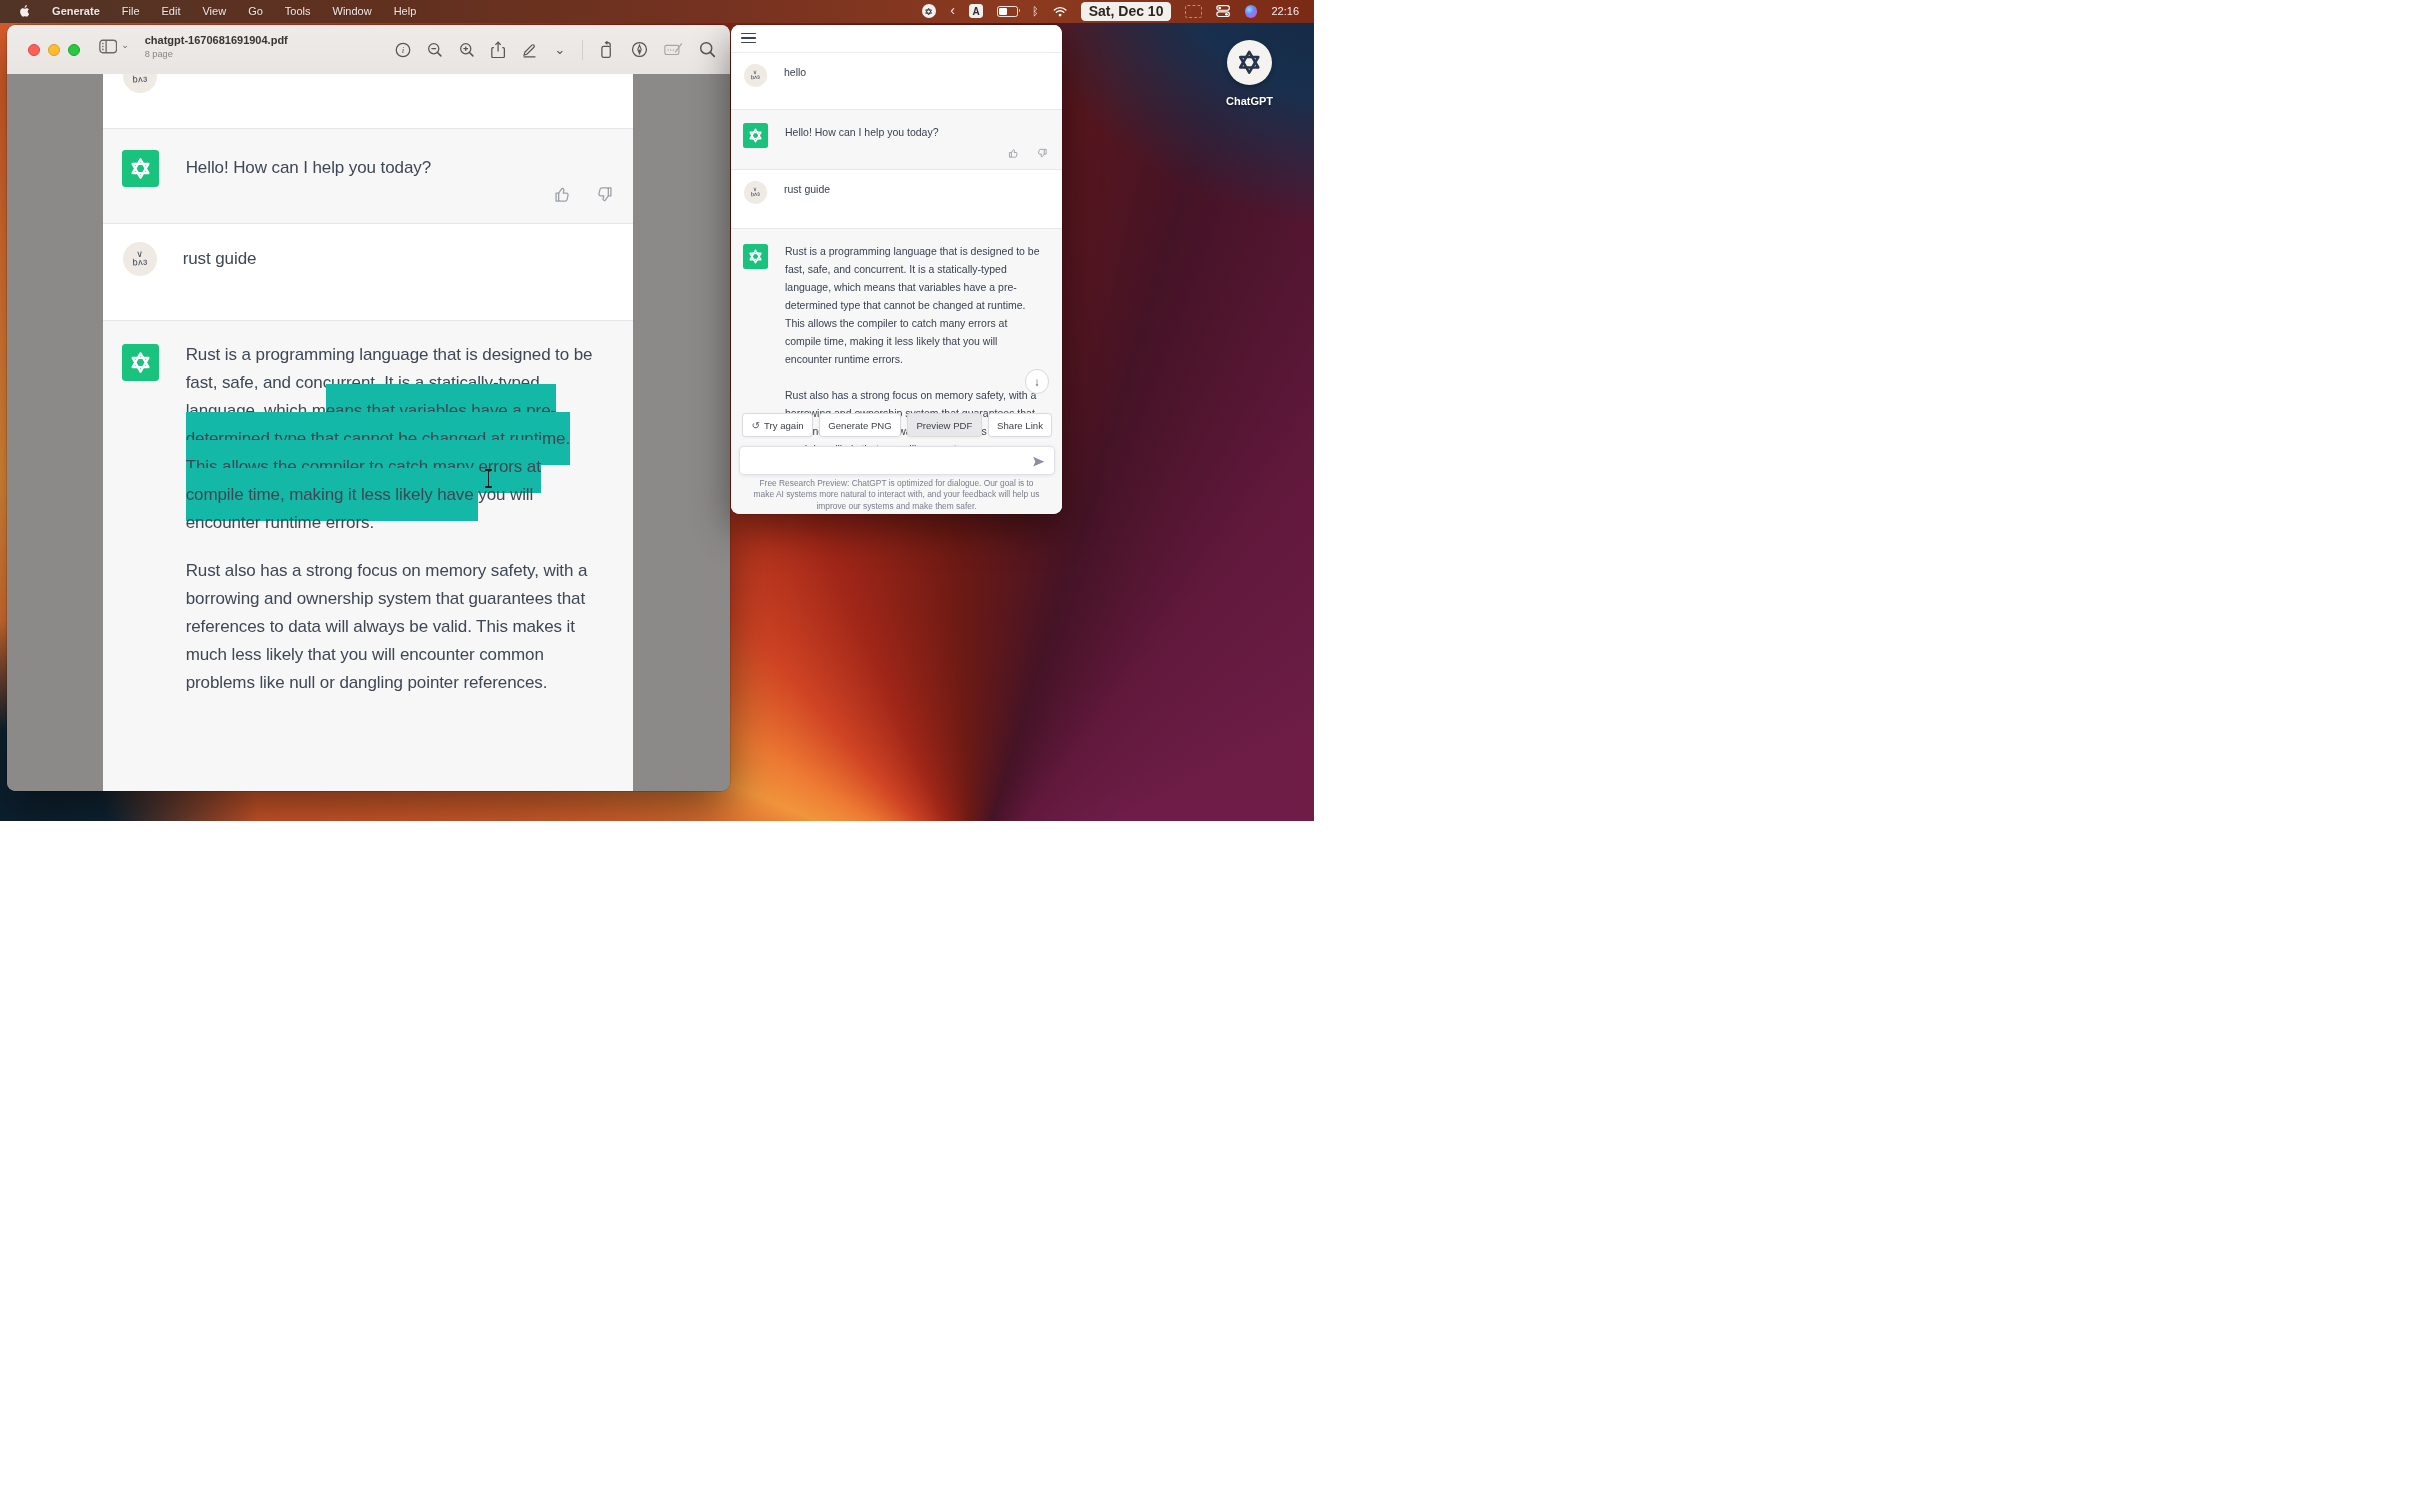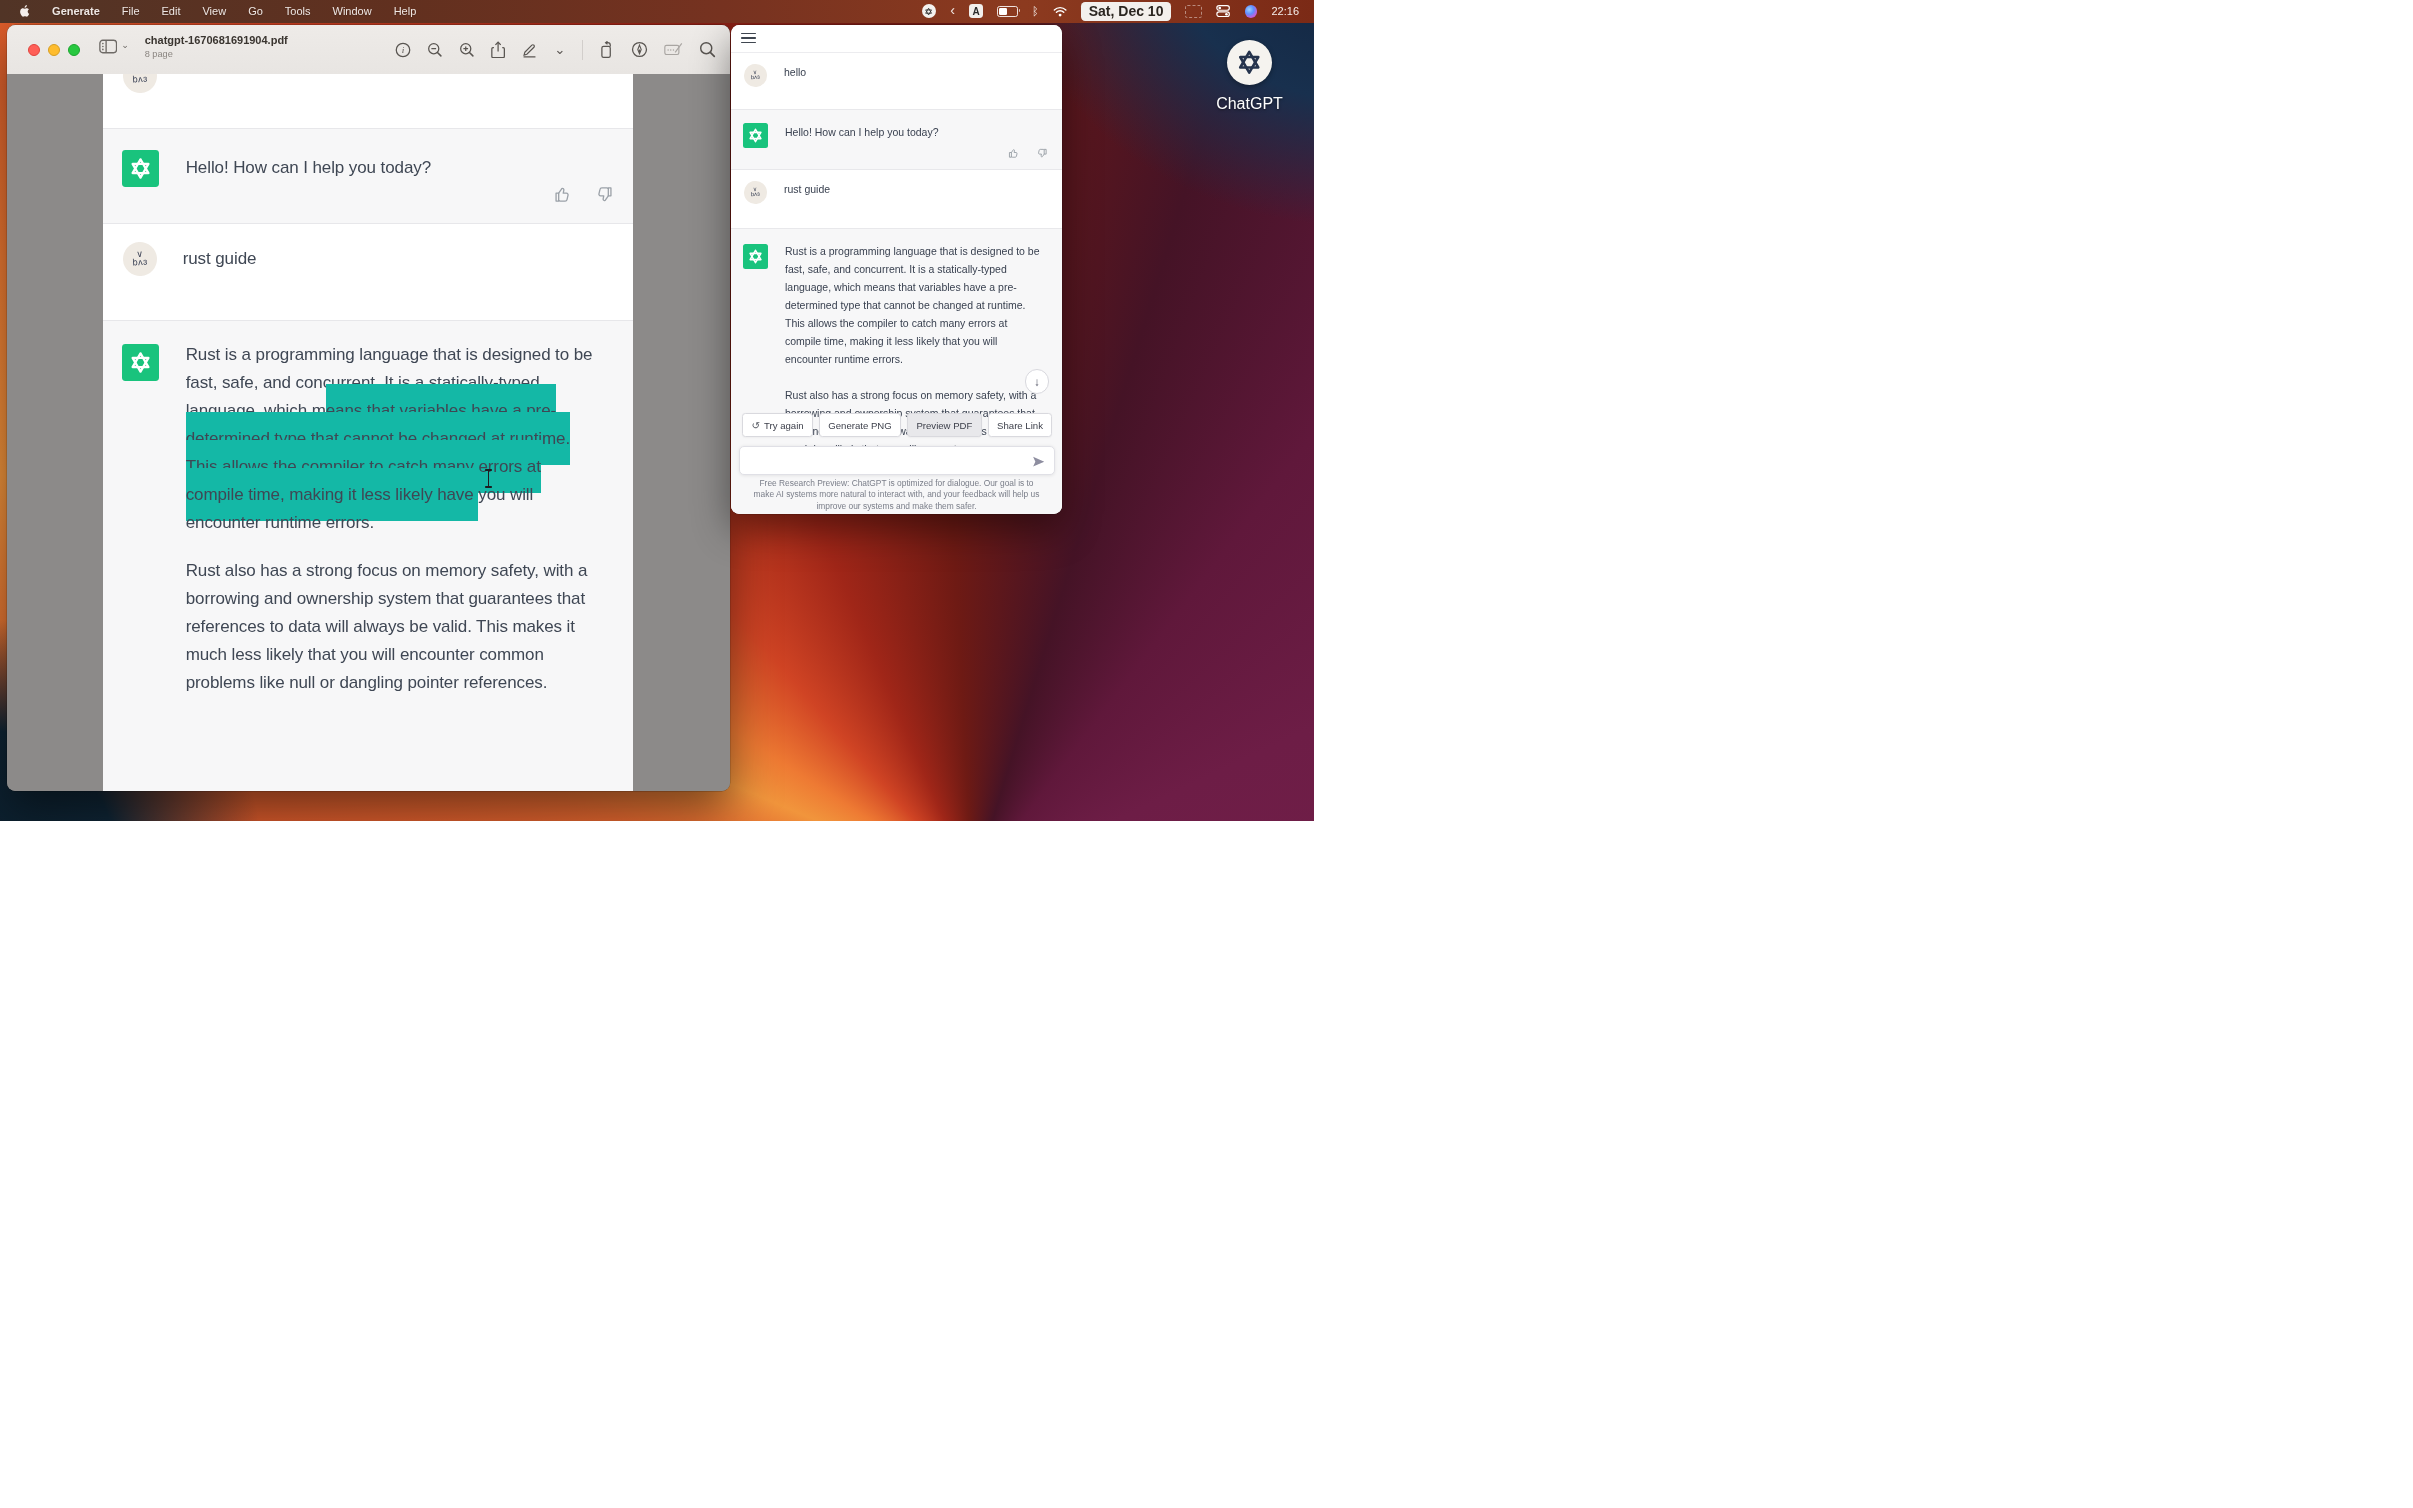--- a/index.html
+++ b/index.html
@@ -38,21 +38,21 @@
   .bat::after{content:"";position:absolute;right:-3.4px;top:2.1px;width:1.7px;height:3.4px;background:rgba(255,255,255,.7);border-radius:0 1.7px 1.7px 0;}
   .bat-fill{position:absolute;left:0.8px;top:0.8px;bottom:0.8px;width:40%;background:#fff;border-radius:1.3px;}
   .st-bt{font-size:11px;opacity:.95;}
   .datepill{background:#f3f0ec;color:#2b2620;font-size:14px;font-weight:600;padding:1.7px 7.5px;border-radius:4.2px;}
   .st-mirror{width:15px;height:11px;border:1.3px dashed rgba(255,255,255,.55);border-radius:2.5px;opacity:.8;}
   .st-siri{width:12.6px;height:12.6px;border-radius:50%;background:radial-gradient(circle at 35% 35%, #9bd4ff 0%, #5f8dff 40%, #c75fd6 70%, #2b3f87 100%);}
   .st-time{font-size:11px;}
   
   .desktop-icon{position:absolute;right:27px;top:40px;width:75px;display:flex;flex-direction:column;align-items:center;z-index:5;}
   .di-circle{width:45px;height:45px;border-radius:50%;background:#f5f3ef;display:flex;align-items:center;justify-content:center;color:#26344e;box-shadow:0 1.7px 5px rgba(0,0,0,.35);}
-  .di-label{margin-top:10px;color:#fff;font-size:16px;font-weight:normal;text-shadow:0 0.8px 2.5px rgba(0,0,0,.55);}
+  .di-label{margin-top:10px;color:#fff;font-size:11px;font-weight:bold;text-shadow:0 0.8px 2.5px rgba(0,0,0,.55);}
   
   .preview-window{
     position:absolute;left:6.7px;top:25px;width:723px;height:766px;border-radius:8.4px;overflow:hidden;
     background:#8c8a89;box-shadow:0 18.4px 46px rgba(0,0,0,.5), 0 0 0 0.4px rgba(0,0,0,.3);z-index:10;
   }
   .pv-titlebar{position:relative;height:49px;background:linear-gradient(180deg,#eeebe8,#e8e5e2);border-bottom:0.8px solid #d0cdc9;}
   .traffic{position:absolute;left:21px;top:19px;display:flex;gap:8.4px;}
   .tl{width:10px;height:10px;border-radius:50%;}
   .tl.red{background:#ff5f57;border:0.4px solid #e0443e;}
   .tl.yellow{background:#febc2e;border:0.4px solid #d69e23;}

